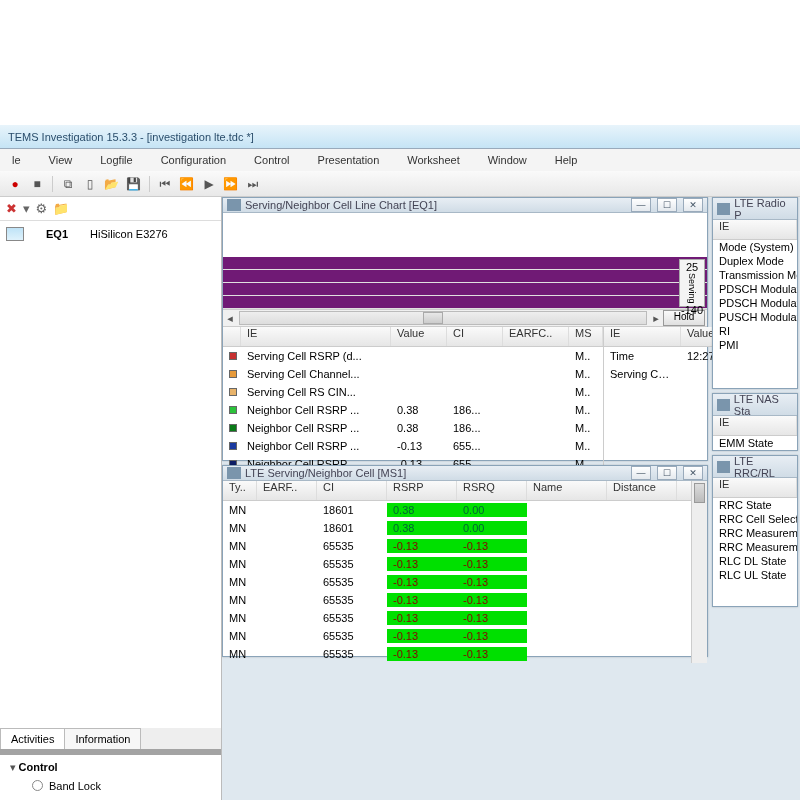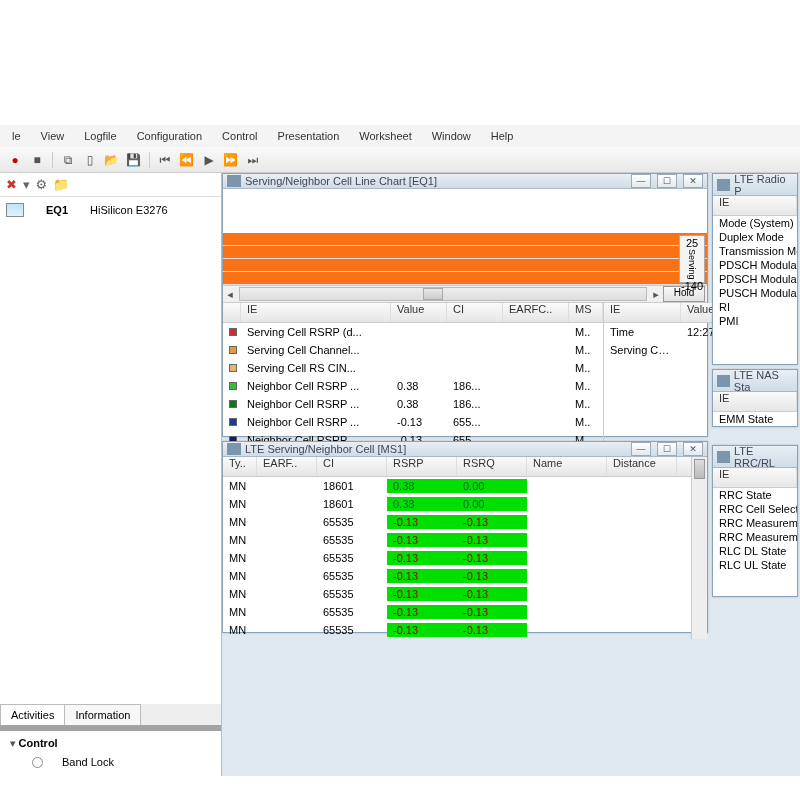--- a/index.html
+++ b/index.html
@@ -1,47 +1,47 @@
 <!DOCTYPE html>
 <html><head>
 <meta charset="utf-8">
 <style>
 * { box-sizing: border-box; margin: 0; padding: 0; font-family: "Segoe UI", Tahoma, sans-serif; font-size: 11px; }
 body { background: #fff; width: 800px; height: 800px; overflow: hidden; }
 .app { position: absolute; top: 125px; left: 0; right: 0; bottom: 0; background: #fff; }
 .titlebar { height: 24px; background: linear-gradient(#e8f4fb, #c5e4f5); border-bottom: 1px solid #9ab; display: flex; align-items: center; padding-left: 8px; color: #2a4d6b; font-size: 12px; }
-.menubar { height: 22px; background: #f4f4f4; display: flex; align-items: center; padding-left: 4px; gap: 4px; }
+.menubar { height: 22px; background: #f4f4f4; display: flex; align-items: center; padding-left: 4px; gap: 12px; }
 .menubar span { padding: 3px 8px; color: #333; cursor: default; }
 .toolbar { height: 26px; background: linear-gradient(#fafafa,#e8e8e8); border-bottom: 1px solid #ccc; display: flex; align-items: center; padding-left: 6px; gap: 4px; }
 .tb-btn { width: 18px; height: 18px; display: flex; align-items: center; justify-content: center; color: #555; font-size: 12px; }
 .tb-sep { width: 1px; height: 16px; background: #ccc; margin: 0 2px; }
 .workspace { display: flex; height: calc(100% - 72px); }
 .left-col { width: 222px; border-right: 1px solid #bbb; display: flex; flex-direction: column; background: #fff; }
 .left-tools { height: 24px; border-bottom: 1px solid #ddd; display: flex; align-items: center; gap: 6px; padding-left: 6px; }
 .left-tools .ico { font-size: 13px; color: #666; }
 .device-list { flex: 0 0 auto; padding: 6px; }
 .device-item { display: flex; align-items: center; gap: 22px; text-align: right; }
 .device-item .mon { width: 18px; height: 14px; border: 1px solid #888; background: linear-gradient(#bfe3f7,#dff2fc); }
 .device-item b { font-weight: 700; }
 .left-spacer { flex: 1; }
 .tabs { display: flex; border-bottom: 6px solid #a3a3a3; background: #eee; }
 .tab { padding: 4px 10px; border: 1px solid #bbb; border-bottom: none; background: #f7f7f7; margin-right: -1px; }
 .tab.active { background: #fff; }
 .tree { padding: 6px 10px; }
 .tree-node { font-weight: 700; margin-bottom: 4px; }
 .tree-node::before { content: "▾ "; font-weight: normal; color: #555; }
-.tree-leaf { display: flex; align-items: center; gap: 19px; padding: 2px 0 2px 22px; }
+.tree-leaf { display: flex; align-items: flex-start; gap: 6px; padding: 2px 0 2px 22px; }
 .radio { width: 11px; height: 11px; border: 1px solid #888; border-radius: 50%; background: #fff; }
 .right-col { flex: 1; background: #dfe8ef; padding: 4px 0 0 4px; position: relative; overflow: hidden; }
 .mdi { position: absolute; background: #fff; border: 1px solid #8aa3b8; box-shadow: 0 0 2px rgba(0,0,0,0.2); display: flex; flex-direction: column; }
 .mdi-title { height: 22px; background: linear-gradient(#e8eef4,#d0dce6); border-bottom: 1px solid #a8b8c6; display: flex; align-items: center; padding: 0 4px; gap: 4px; color: #445; }
 .mdi-title .ticon { width: 14px; height: 12px; background: #7a95ac; }
 .mdi-title .spacer { flex: 1; }
 .wbtn { width: 20px; height: 14px; border: 1px solid #9ab; background: linear-gradient(#fff,#e4e9ee); display: flex; align-items: center; justify-content: center; font-size: 9px; color: #456; margin-left: 2px; }
-.chart-area { height: 88px; border-bottom: 1px solid #ccc; position: relative; background: #f97316; margin-top: 44px; }
+.chart-area { height: 88px; border-bottom: 1px solid #ccc; position: relative; background: #701a75; margin-top: 44px; }
 .chart-area .lines div { height: 1px; background: #e0e0e0; margin-top: 12px; }
 .chart-scale { position: absolute; right: 2px; top: 2px; bottom: 2px; width: 26px; border: 1px solid #aaa; background: #f4f4f4; font-size: 9px; display: flex; flex-direction: column; align-items: center; justify-content: space-between; padding: 1px 0; }
 .chart-scale .vert { writing-mode: vertical-rl; font-size: 9px; }
 .scrollrow { height: 18px; display: flex; align-items: center; border-bottom: 1px solid #ccc; background: #f0f0f0; }
 .scrollrow .track { flex: 1; height: 14px; background: linear-gradient(#eee,#ddd); border: 1px solid #bbb; margin: 0 2px; position: relative; }
 .scrollrow .thumb { position: absolute; left: 45%; width: 20px; top: 0; bottom: 0; background: linear-gradient(#e8e8e8,#ccc); border: 1px solid #aaa; }
 .scrollrow .arrow { width: 14px; text-align: center; color: #555; }
 .hold { width: 42px; height: 16px; border: 1px solid #999; background: linear-gradient(#fafafa,#e0e0e0); text-align: center; font-size: 10px; margin-right: 2px; }
 .grid-head { display: flex; height: 20px; background: linear-gradient(#fafafa,#e6e6e6); border-bottom: 1px solid #ccc; }
 .gh { padding: 0 6px; border-right: 1px solid #ddd; color: #333; overflow: hidden; white-space: nowrap; }
@@ -55,20 +55,23 @@
 .ms1-body .grow .gc.hl { background: #00e000; color: #063; }
 .ms1-body .grow .gc.hl2 { background: #00e000; color: #800; }
 .vscroll { width: 16px; background: #eee; border-left: 1px solid #ccc; position: relative; }
 .vscroll .vthumb { position: absolute; top: 2px; left: 2px; right: 2px; height: 20px; background: linear-gradient(#ddd,#bbb); border: 1px solid #999; }
 .side-panel .prow { padding: 1px 6px; white-space: nowrap; overflow: hidden; }
 </style>
 </head>
 <body>
 
 <div class="app">
+  <div class="titlebar">
+    <span>TEMS Investigation 15.3.3 - [investigation lte.tdc *]</span>
+  </div>
 
   <div class="menubar">
     <span>le</span>
     <span>View</span>
     <span>Logfile</span>
     <span>Configuration</span>
     <span>Control</span>
     <span>Presentation</span>
     <span>Worksheet</span>
     <span>Window</span>
@@ -376,21 +379,21 @@
           <span>LTE NAS Sta</span>
           </div>
         <div class="grid-head">
             <div class="gh" style="flex:1">IE</div>
           </div>
         <div id="side-nas">
             <div class="prow">EMM State</div>
           </div>
       </div>
 
-      <div class="mdi side-panel" style="left:490px;top:272px;width:86px;height:152px">
+      <div class="mdi side-panel" style="left:490px;top:258px;width:86px;height:152px">
         <div class="mdi-title">
             <div class="ticon"></div>
           <span>LTE RRC/RL</span>
           </div>
         <div class="grid-head">
             <div class="gh" style="flex:1">IE</div>
           </div>
         <div id="side-rrc">
             <div class="prow">RRC State</div>
             <div class="prow">RRC Cell Selecti</div>

